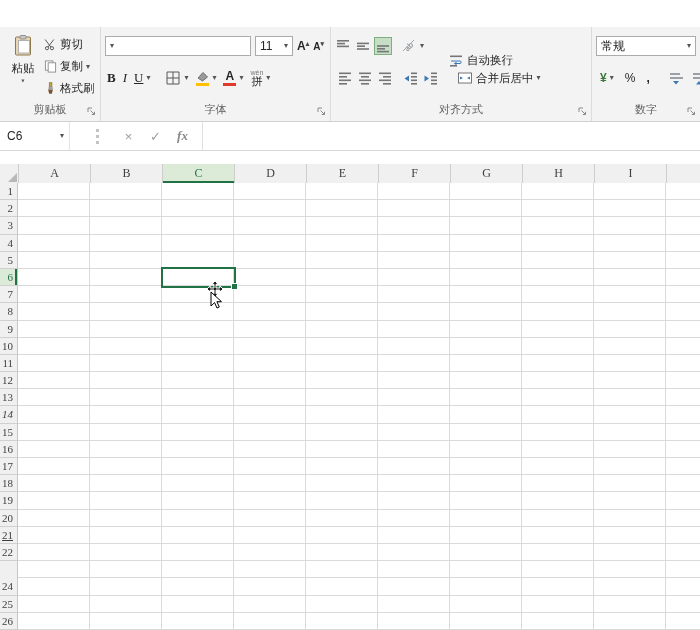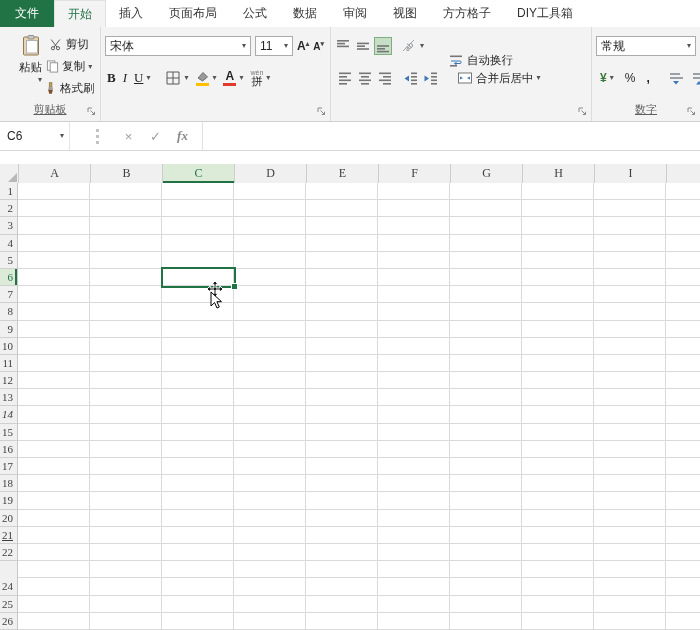--- a/index.html
+++ b/index.html
@@ -9,31 +9,31 @@
   
   .tabbar{position:absolute;top:0;left:0;right:0;height:27px;background:#fff;display:flex;align-items:stretch;}
   .tab{display:flex;align-items:center;padding:0 13px;color:#333;}
   .tab.file{background:#217346;color:#fff;padding:0 15px;}
   .tab.active{background:#f3f3f3;color:#217346;border:1px solid #e1e1e1;border-bottom:none;}
 
   
   .ribbon{position:absolute;top:27px;left:0;right:0;height:94px;background:#f3f3f3;
           border-bottom:1px solid #d0d0d0;display:flex;}
   .group{position:relative;height:100%;border-right:1px solid #dcdcdc;flex:none;box-sizing:border-box;}
-  .glabel{position:absolute;bottom:4px;left:0;right:0;text-align:center;font-size:11px;color:#5f5f5f;text-decoration:underline;}
+  .glabel{position:absolute;bottom:4px;left:0;right:0;text-align:center;font-size:11px;color:#5f5f5f;}
   .launcher{position:absolute;bottom:5px;right:4px;}
   .dd{font-size:8px;color:#555;line-height:1;}
   .btn{display:inline-flex;align-items:center;gap:3px;}
 
   
   .g-clip{width:101px;}
-  .paste{position:absolute;left:4px;top:7px;width:38px;text-align:right;font-size:11.5px;}
+  .paste{position:absolute;left:4px;top:7px;width:38px;text-align:center;font-size:11.5px;font-family:Liberation Mono, monospace;}
   .paste .dd{display:block;margin-top:1px;}
   .clipstack{position:absolute;left:44px;top:8px;display:flex;flex-direction:column;gap:3px;}
-  .sbtn{display:flex;align-items:center;gap:3px;height:19px;font-size:11.5px;white-space:nowrap;justify-content:center;}
+  .sbtn{display:flex;align-items:center;gap:3px;height:19px;font-size:11.5px;white-space:nowrap;}
 
   
   .g-font{width:230px;}
   .row1{position:absolute;top:8px;left:4px;right:4px;height:22px;display:flex;align-items:center;gap:4px;}
   .row2{position:absolute;top:40px;left:6px;right:4px;height:22px;display:flex;align-items:center;gap:7px;}
   .combo{background:#fff;border:1px solid #ababab;height:20px;box-sizing:border-box;
          display:flex;align-items:center;padding:0 4px;gap:4px;}
   .combo .val{flex:1;}
   .fontname{width:146px;}
   .fontsize{width:38px;}
@@ -96,32 +96,20 @@
       repeating-linear-gradient(to bottom, transparent 0px, transparent 16.19px, #dadada 16.19px, #dadada 17.19px);}
   .selbox{position:absolute;border:2px solid #217346;box-sizing:border-box;background:transparent;z-index:5;}
   .fillhandle{position:absolute;right:-4px;bottom:-4px;width:5px;height:5px;background:#217346;border:1px solid #fff;}
   .cursor{position:absolute;z-index:50;}
 </style>
 </head>
 <body>
 
 <div class="app">
 
-  <div class="tabbar">
-    <div class="tab file">文件</div>
-    <div class="tab active">开始</div>
-    <div class="tab">插入</div>
-    <div class="tab">页面布局</div>
-    <div class="tab">公式</div>
-    <div class="tab">数据</div>
-    <div class="tab">审阅</div>
-    <div class="tab">视图</div>
-    <div class="tab">方方格子</div>
-    <div class="tab">DIY工具箱</div>
-  </div>
 
   <div class="ribbon">
 
     <div class="group g-clip">
       <div class="paste">
         <svg class="ic" width="22" height="24" viewBox="0 0 22 24">
           <rect x="3.5" y="3" width="15" height="18" rx="1" fill="#e8d5b5" stroke="#8f7a4e"></rect>
           <rect x="6.5" y="6.5" width="11" height="12.5" fill="#fff" stroke="#b0b0b0"></rect>
           <rect x="8" y="1.5" width="6" height="3.5" rx="1" fill="#c9c9c9" stroke="#8f8f8f"></rect>
         </svg>
@@ -157,21 +145,20 @@
       <div class="glabel">剪贴板</div>
       <svg class="launcher" width="9" height="9" viewBox="0 0 9 9">
         <path d="M1 1 H5 M1 1 V5" stroke="#8a8a8a" fill="none"></path>
         <path d="M3.5 3.5 L7.5 7.5 M7.5 7.5 V4.8 M7.5 7.5 H4.8" stroke="#8a8a8a" fill="none"></path>
       </svg>
     </div>
 
     <div class="group g-font">
       <div class="row1">
         <div class="combo fontname">
-          <span class="val">宋体</span>
           <span class="dd">▾</span>
         </div>
         <div class="combo fontsize">
           <span class="val">11</span>
           <span class="dd">▾</span>
         </div>
         <span class="sizebtn">
           <span>A</span><span class="tiny">▴</span>
         </span>
         <span class="sizebtn" style="font-size:10px;">
@@ -208,20 +195,21 @@
           <span class="dd">▾</span>
         </span>
         <span class="btn">
           <span class="phon">
             <span class="top">wén</span>
             <span class="bot">拼</span>
           </span>
           <span class="dd">▾</span>
         </span>
       </div>
+      <div class="glabel">字体</div>
       <svg class="launcher" width="9" height="9" viewBox="0 0 9 9">
         <path d="M1 1 H5 M1 1 V5" stroke="#8a8a8a" fill="none"></path>
         <path d="M3.5 3.5 L7.5 7.5 M7.5 7.5 V4.8 M7.5 7.5 H4.8" stroke="#8a8a8a" fill="none"></path>
       </svg>
     </div>
 
     <div class="group g-align">
       <div class="row1 alset">
         <svg class="icon16" viewBox="0 0 16 16" fill="#767676">
           <rect x="2" y="2" width="12" height="1.6"></rect>
@@ -293,20 +281,21 @@
         <span class="btn" style="margin-left:14px;">
           <svg class="icon16" viewBox="0 0 16 16">
             <rect x="1.5" y="3" width="13" height="10" fill="#fff" stroke="#767676"></rect>
             <polygon points="3,6.5 6,8 3,9.5" fill="#3c78b5"></polygon>
             <polygon points="13,6.5 10,8 13,9.5" fill="#3c78b5"></polygon>
           </svg>
           <span class="wraplbl">合并后居中</span>
           <span class="dd">▾</span>
         </span>
       </div>
+      <div class="glabel">对齐方式</div>
       <svg class="launcher" width="9" height="9" viewBox="0 0 9 9">
         <path d="M1 1 H5 M1 1 V5" stroke="#8a8a8a" fill="none"></path>
         <path d="M3.5 3.5 L7.5 7.5 M7.5 7.5 V4.8 M7.5 7.5 H4.8" stroke="#8a8a8a" fill="none"></path>
       </svg>
     </div>
 
     <div class="group g-num">
       <div class="row1">
         <div class="combo numfmt">
           <span class="val">常规</span>

